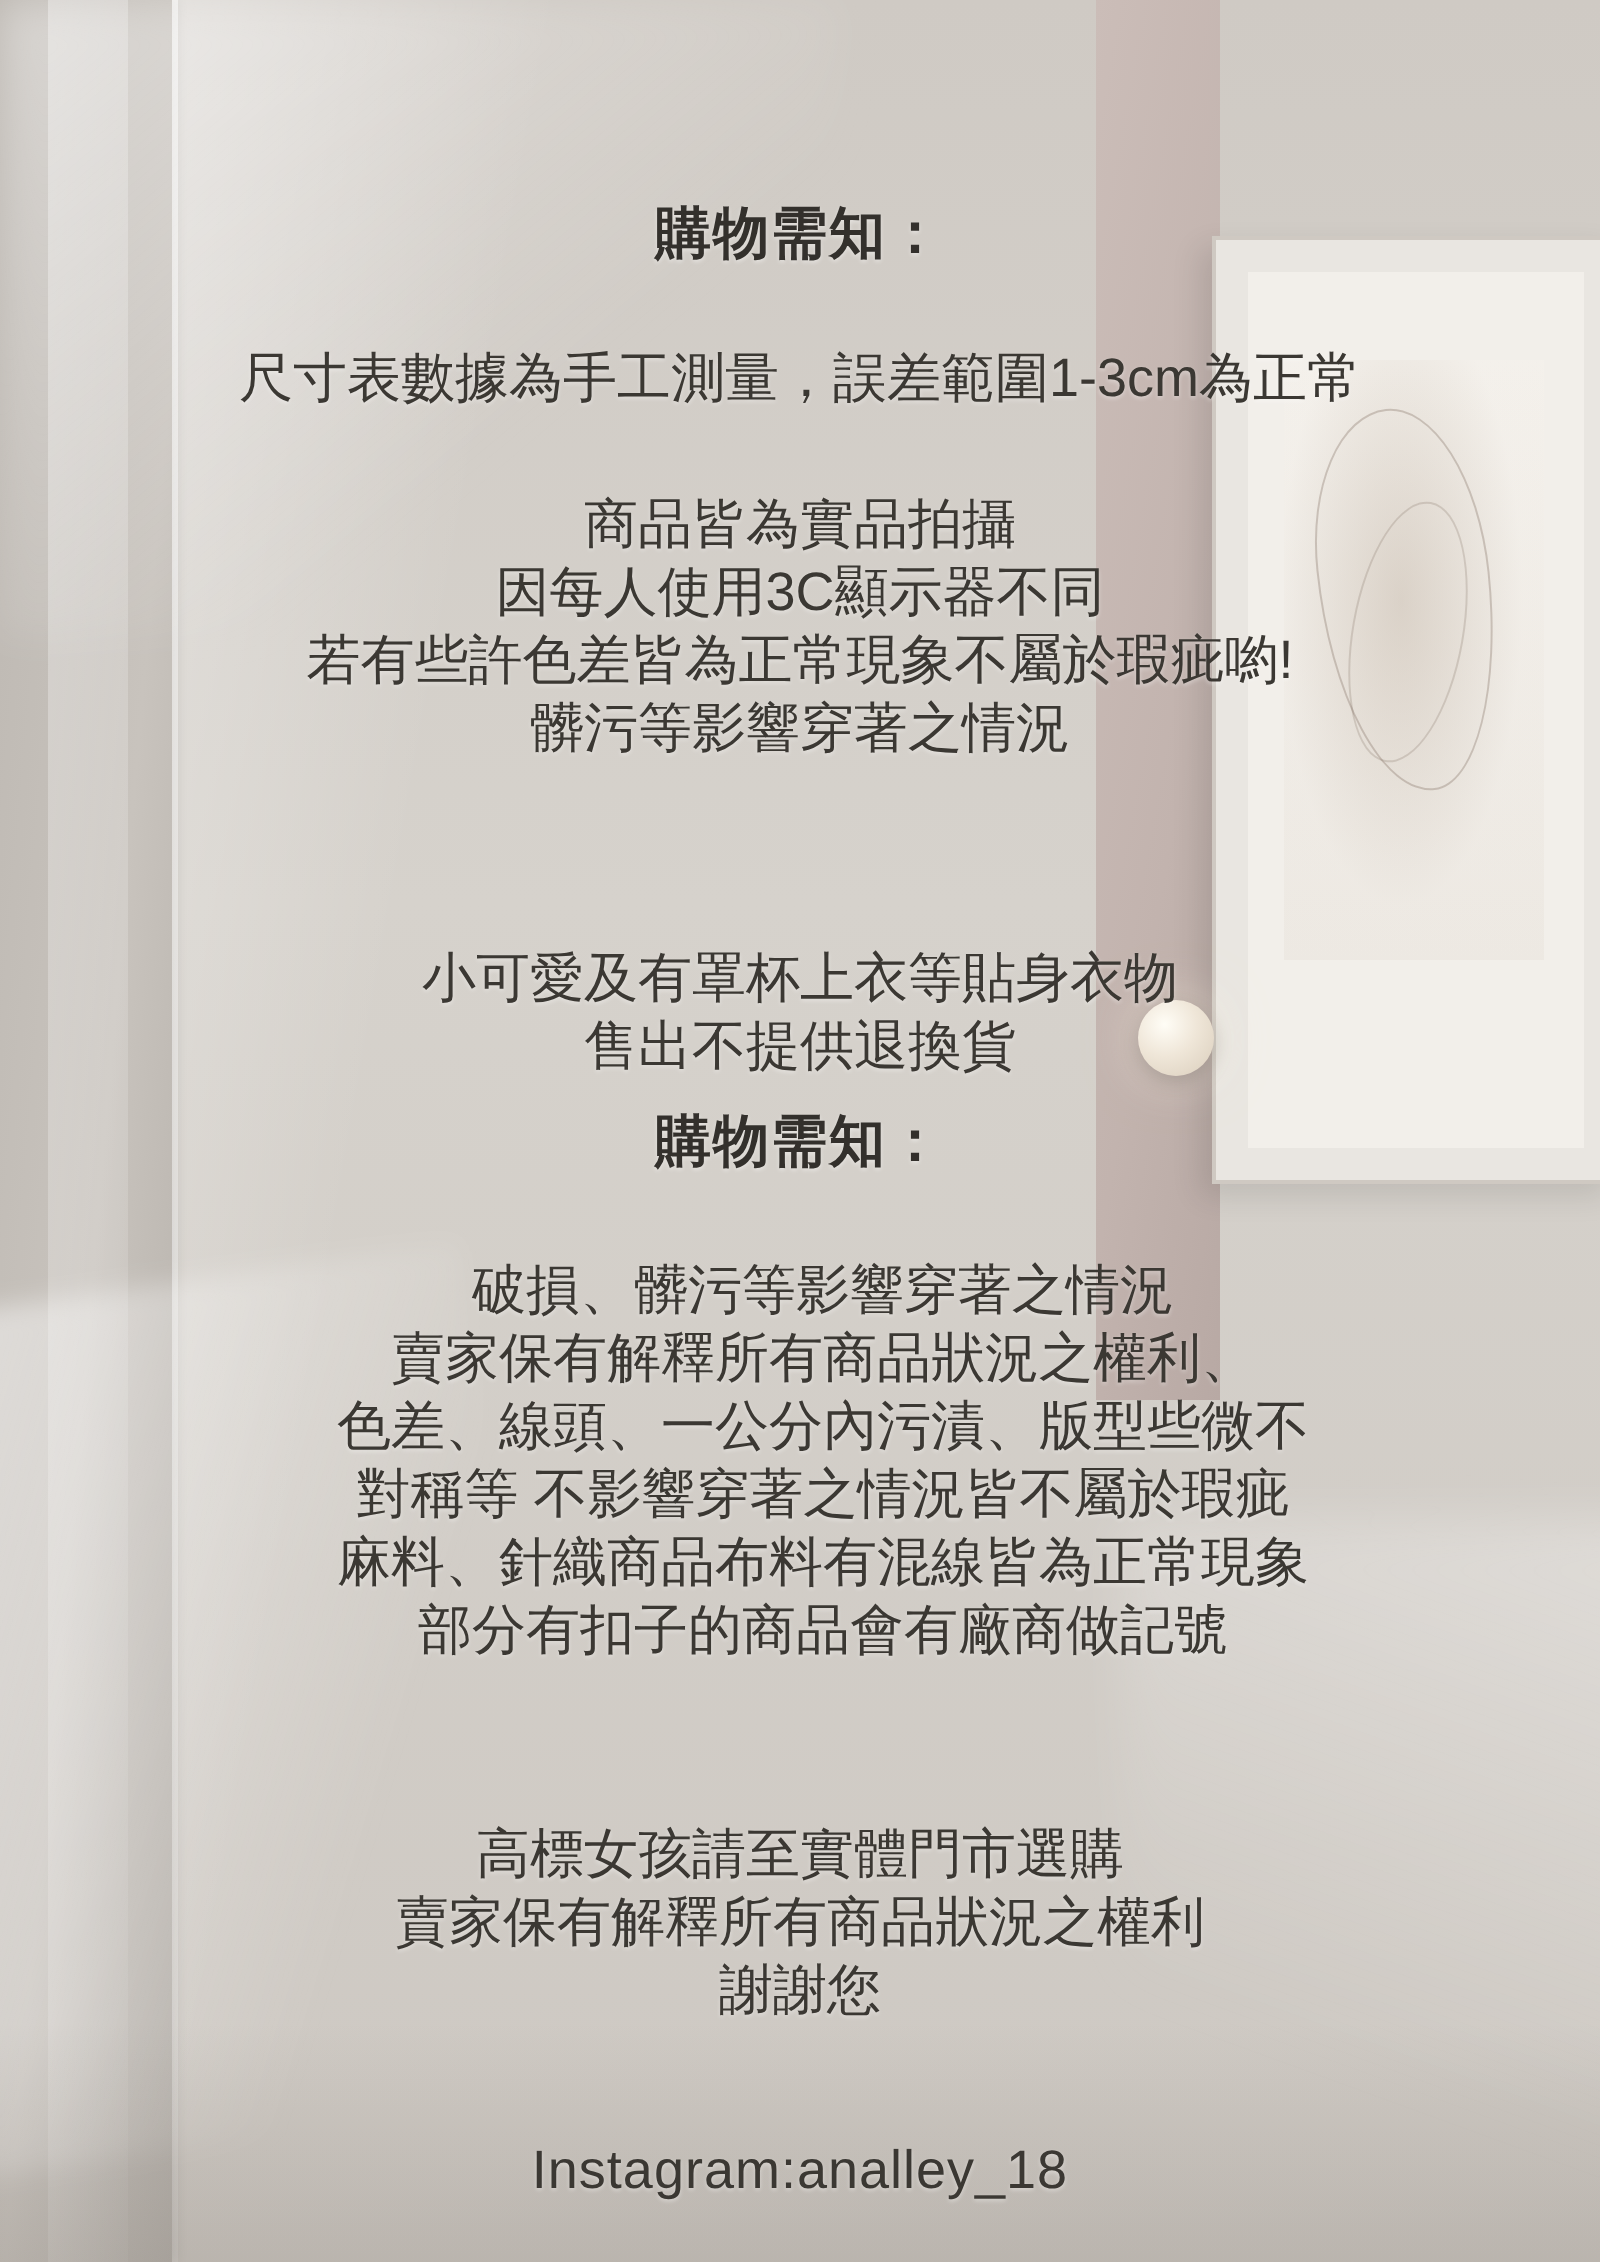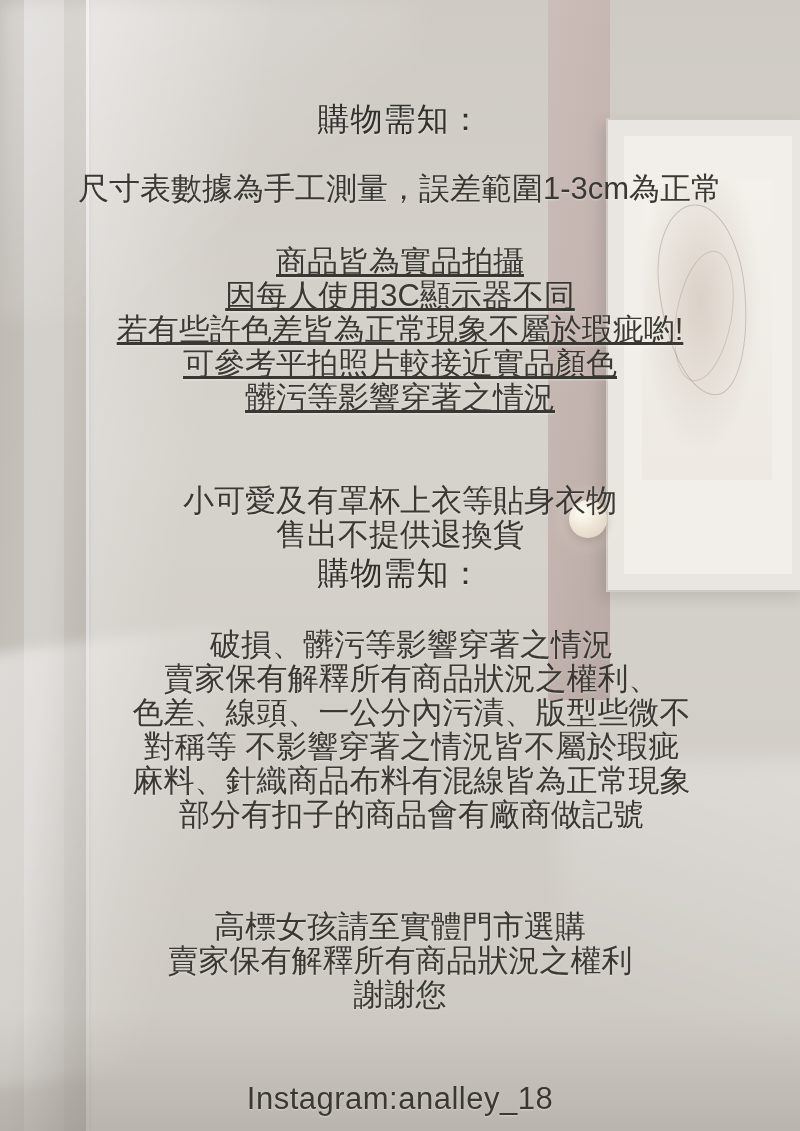--- a/index.html
+++ b/index.html
@@ -139,42 +139,42 @@
   .overlay {
     position: absolute;
     inset: 0;
     display: flex;
     flex-direction: column;
     align-items: center;
     color: #3a3733;
     text-align: center;
   }
   .heading {
-    font-size: 32px;
-    font-weight: normal;
+    font-size: 28px;
+    font-weight: bold;
     letter-spacing: 1px;
     color: #33302c;
     text-shadow: 0 1px 2px rgba(255,255,255,0.45);
   }
   .line {
-    font-size: 31px;
+    font-size: 27px;
     line-height: 34px;
     color: #3b3833;
     text-shadow: 0 1px 2px rgba(255,255,255,0.40);
     white-space: nowrap;
   }
 
   #title-shopping { position: absolute; top: 98px; left: 0; right: 0; }
   #measure-note   { position: absolute; top: 172px; left: 0; right: 0; }
-  #color-block    { position: absolute; top: 245px; left: 0; right: 0; text-decoration: underline; }
-  #intimate-block { position: absolute; top: 472px; left: 0; right: 0; margin-top: 12px; }
+  #color-block    { position: absolute; top: 245px; left: 0; right: 0; }
+  #intimate-block { position: absolute; top: 472px; left: 0; right: 0; }
   #title-defect   { position: absolute; top: 552px; left: 0; right: 0; }
   #defect-block   { position: absolute; top: 628px; left: 0; right: 0; padding-left: 23px; }
   #closing-block  { position: absolute; top: 910px; left: 0; right: 0; }
-  #ig-handle      { position: absolute; top: 1068px; left: 0; right: 0; font-size: 22px; letter-spacing: 0.5px; margin-top: 14px; }
+  #ig-handle      { position: absolute; top: 1068px; left: 0; right: 0; font-size: 22px; letter-spacing: 0.5px; }
 </style>
 </head>
 <body>
 
 <div class="photo">
   <div class="wall-left">
     <div class="wall-left-inner"></div>
   </div>
   <div class="wall-edge"></div>
   <div class="wall-strip"></div>
@@ -198,21 +198,20 @@
     </div>
 
     <div id="measure-note">
       <div class="line">尺寸表數據為手工測量，誤差範圍1-3cm為正常</div>
     </div>
 
     <div id="color-block">
       <div class="line">商品皆為實品拍攝</div>
       <div class="line">因每人使用3C顯示器不同</div>
       <div class="line">若有些許色差皆為正常現象不屬於瑕疵喲!</div>
-      <div class="line">可參考平拍照片較接近實品顏色</div>
       <div class="line">髒污等影響穿著之情況</div>
     </div>
 
     <div id="intimate-block">
       <div class="line">小可愛及有罩杯上衣等貼身衣物</div>
       <div class="line">售出不提供退換貨</div>
     </div>
 
     <div id="title-defect">
       <div class="heading">購物需知：</div>

